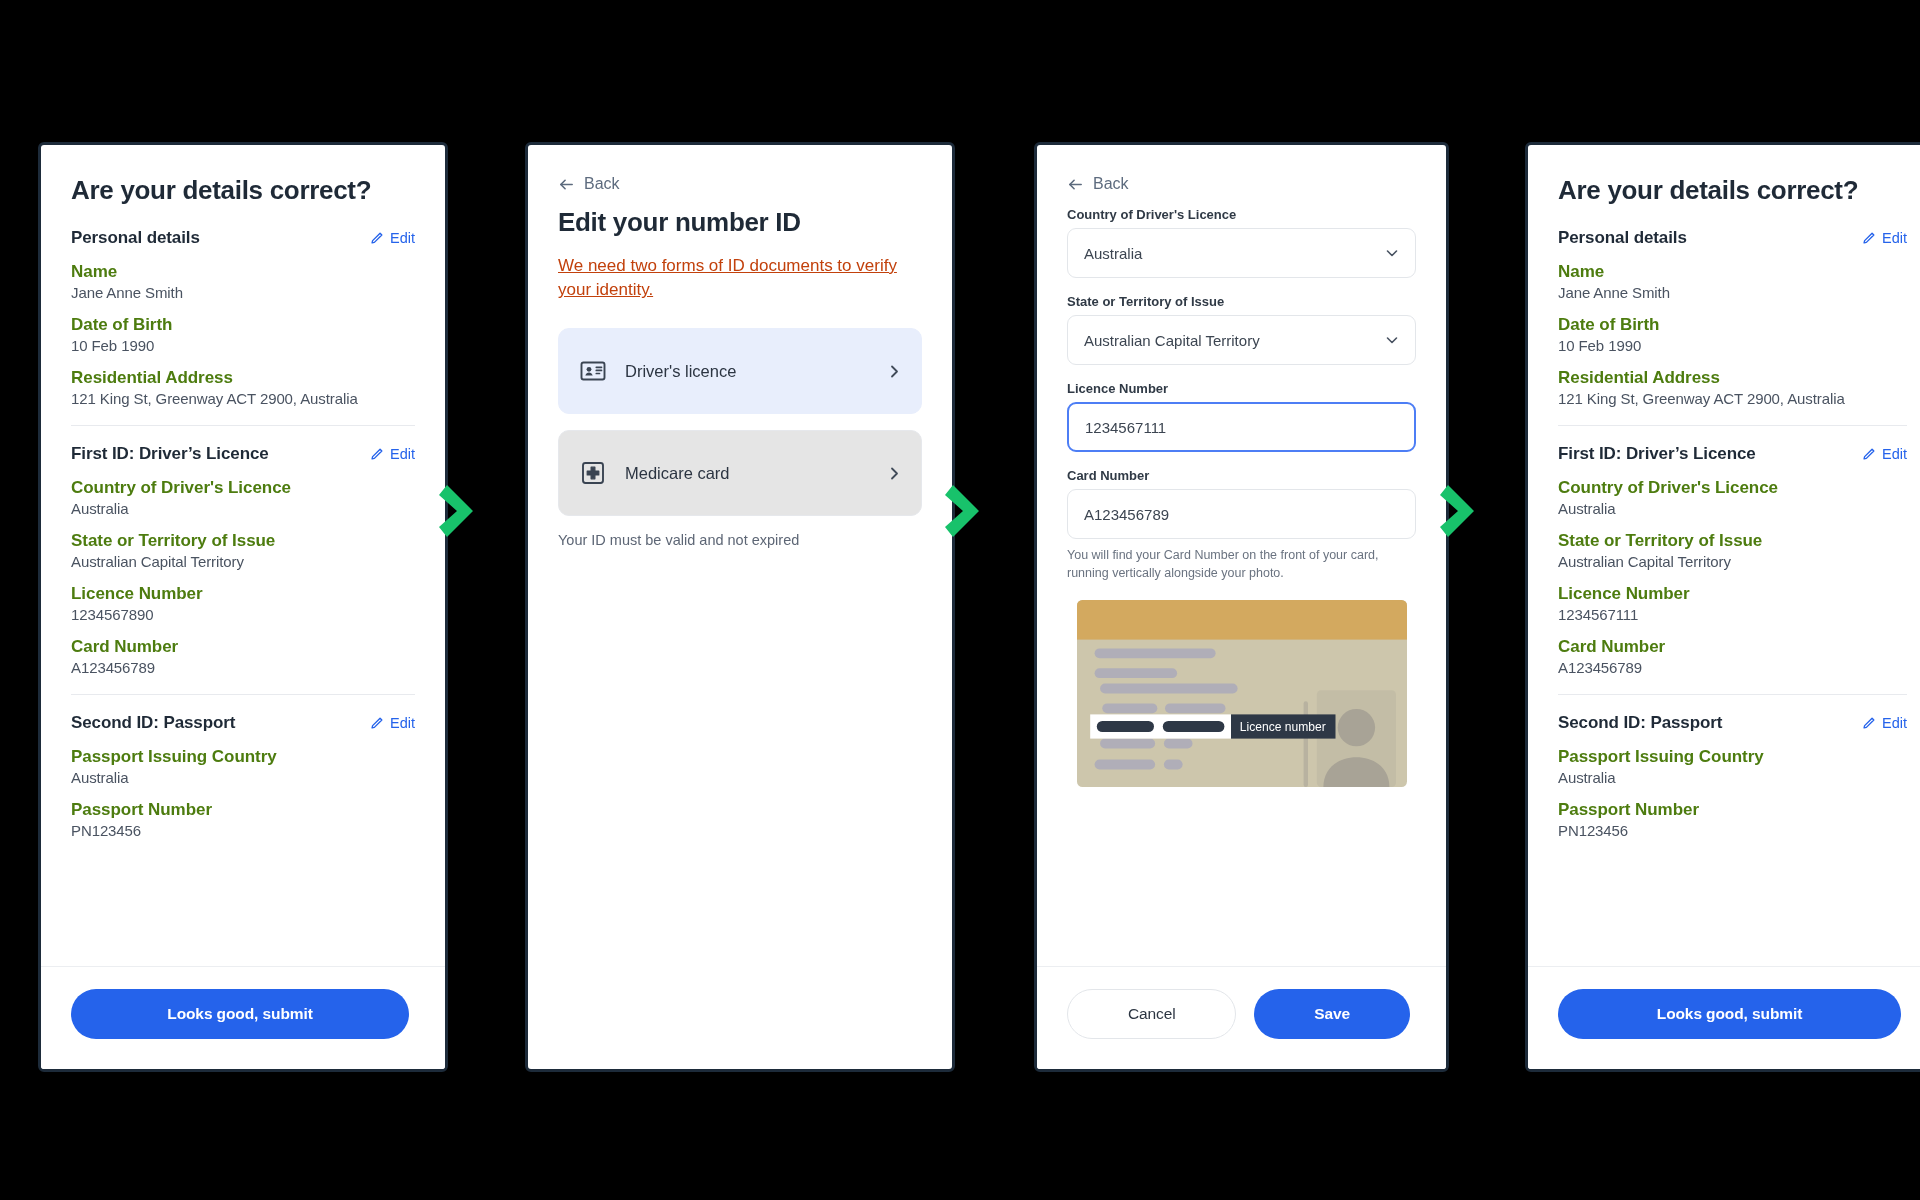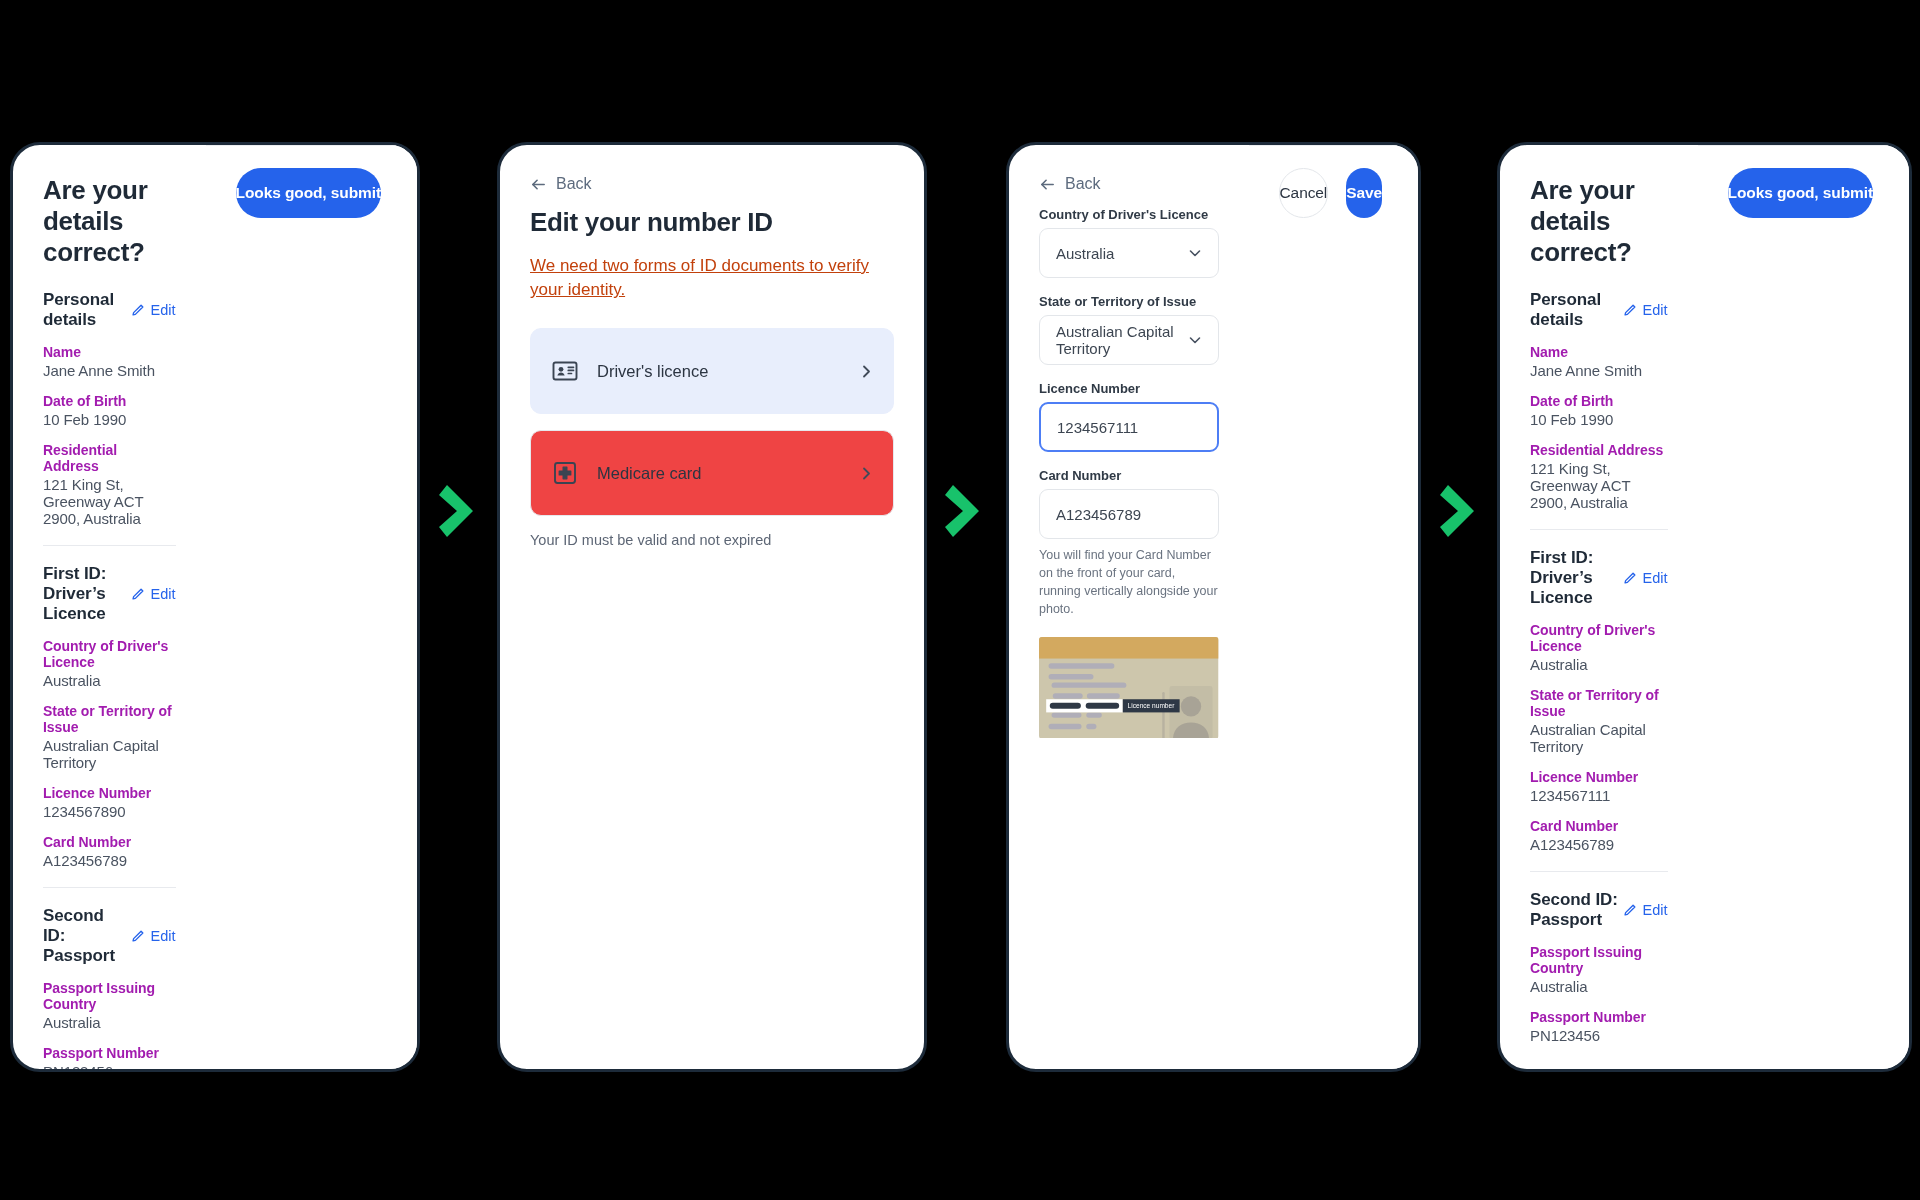--- a/index.html
+++ b/index.html
@@ -9,23 +9,25 @@
     font-family: "Liberation Sans", sans-serif;
     overflow: hidden;
   }
   .stage { position: relative; width: 1920px; height: 1200px; }
 
   
   .phone {
     position: absolute;
     background: #ffffff;
     border: 3px solid #1d2b3a;
-    border-radius: 30px;
+    border-radius: 6px;
     overflow: hidden;
     display: flex;
+    flex-direction: column;
+    margin-left: 28px;
   }
   .phone-body {
     flex: 1 1 auto;
     padding: 30px 30px 0 30px;
     overflow: hidden;
   }
   .phone-footer {
     flex: 0 0 auto;
     border-top: 1px solid #eceef1;
     padding: 22px 36px 30px 30px;
@@ -75,35 +77,35 @@
     font-size: 17px; font-weight: bold; color: #1f2a37; letter-spacing: -0.1px;
   }
   .edit-link {
     display: flex; align-items: center; gap: 6px;
     color: #2563eb; font-size: 14.5px; cursor: pointer;
   }
   .edit-link svg { width: 14px; height: 14px; display:block; }
 
   .field { margin-bottom: 14px; }
   .field-label {
-    font-size: 14px; color: #a21caf; font-weight: 600;
+    font-size: 17px; color: #4d7c0f; font-weight: 600;
     margin-bottom: 2px; letter-spacing: -0.05px;
   }
   .field-value { font-size: 15px; color: #4a5361; letter-spacing: -0.1px; }
 
   .divider { height: 1px; background: #e8eaee; margin: 18px 0 18px 0; }
 
   
   .option-row {
     display: flex; align-items: center;
     border-radius: 11px; padding: 28px 20px;
     margin-bottom: 16px; cursor: pointer;
   }
   .option-row.selected { background: #e8eefc; border: 1px solid #e8eefc; }
-  .option-row.plain { background: #ef4444; border: 1px solid #e6e8ec; }
+  .option-row.plain { background: #e5e5e5; border: 1px solid #e6e8ec; }
   .option-icon { width: 28px; height: 28px; flex: 0 0 auto; margin-right: 18px; }
   .option-icon svg { display:block; width:100%; height:100%; }
   .option-label { flex: 1 1 auto; font-size: 16.5px; color: #2c3542; }
   .option-chevron { width: 13px; height: 13px; flex: 0 0 auto; }
   .option-chevron svg { display:block; width:100%; height:100%; }
   .helper-note { font-size: 14.5px; color: #5d6675; margin-top: 14px; }
 
   
   .form-group { margin-bottom: 16px; }
   .form-label {

